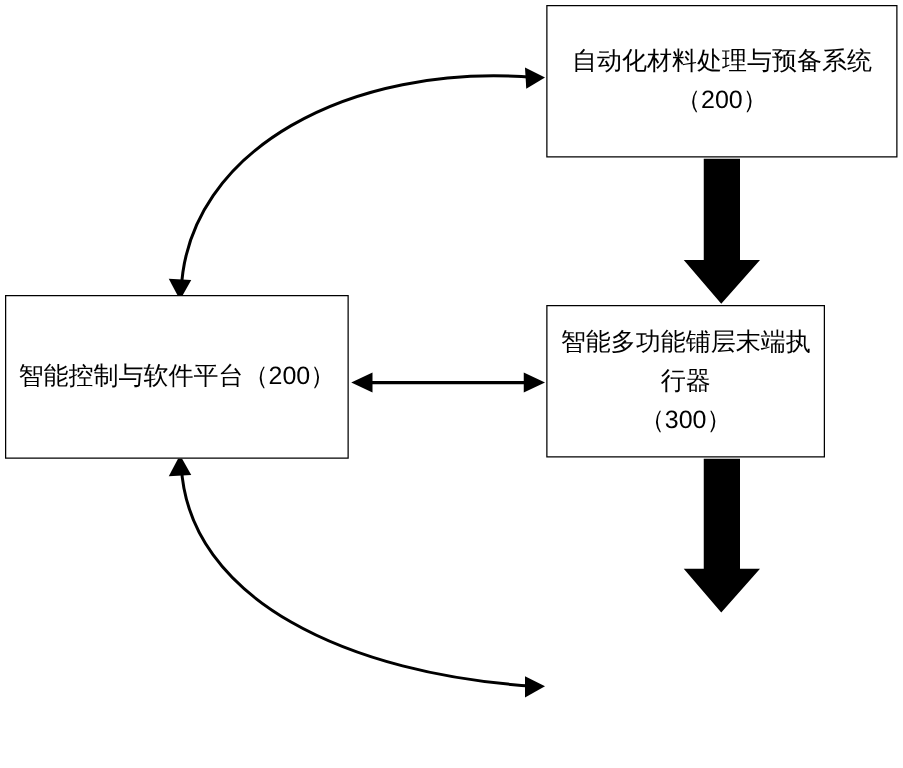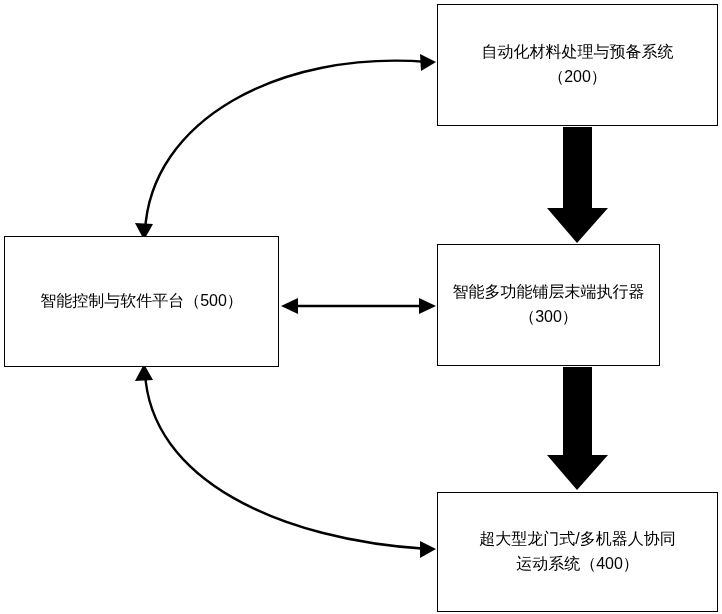--- a/index.html
+++ b/index.html
@@ -27,21 +27,21 @@
   .node {
     position: absolute;
     box-sizing: border-box;
     border: 1.5px solid #000000;
     background: #ffffff;
     display: flex;
     align-items: center;
     justify-content: center;
     text-align: center;
     color: #000000;
-    font-size: 16px;
+    font-size: 20px;
     line-height: 1.55;
     padding: 4px 8px;
     white-space: pre-line;
   }
   #node-200 {
     left: 437px;
     top: 4px;
     width: 281px;
     height: 122px;
   }
@@ -97,18 +97,16 @@
       <polygon points="144,364 135,381 153,380" fill="#000000"></polygon>
     </g>
   </svg>
 
   <div class="node" id="node-200">自动化材料处理与预备系统
 （200）</div>
 
   <div class="node" id="node-300">智能多功能铺层末端执行器
 （300）</div>
 
-  <div class="node" id="node-400">超大型龙门式/多机器人协同
-运动系统（400）</div>
 
-  <div class="node" id="node-500">智能控制与软件平台（500）</div>
+  <div class="node" id="node-500">智能控制与软件平台（200）</div>
 
 </div>
 
 </body></html>

